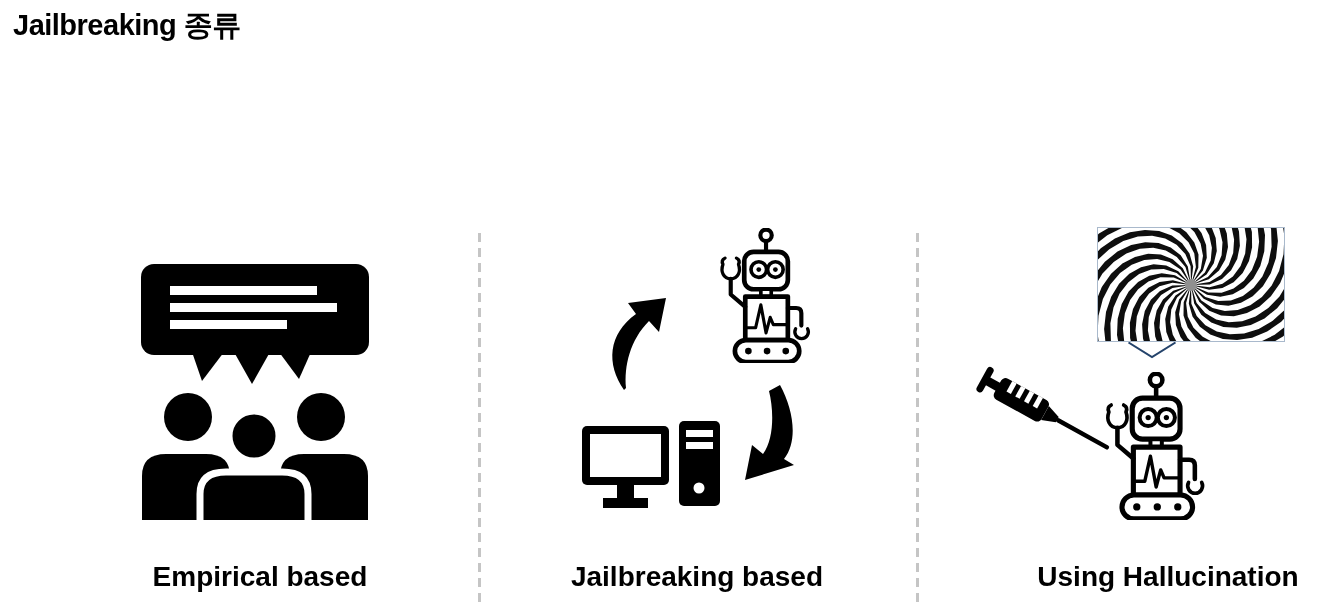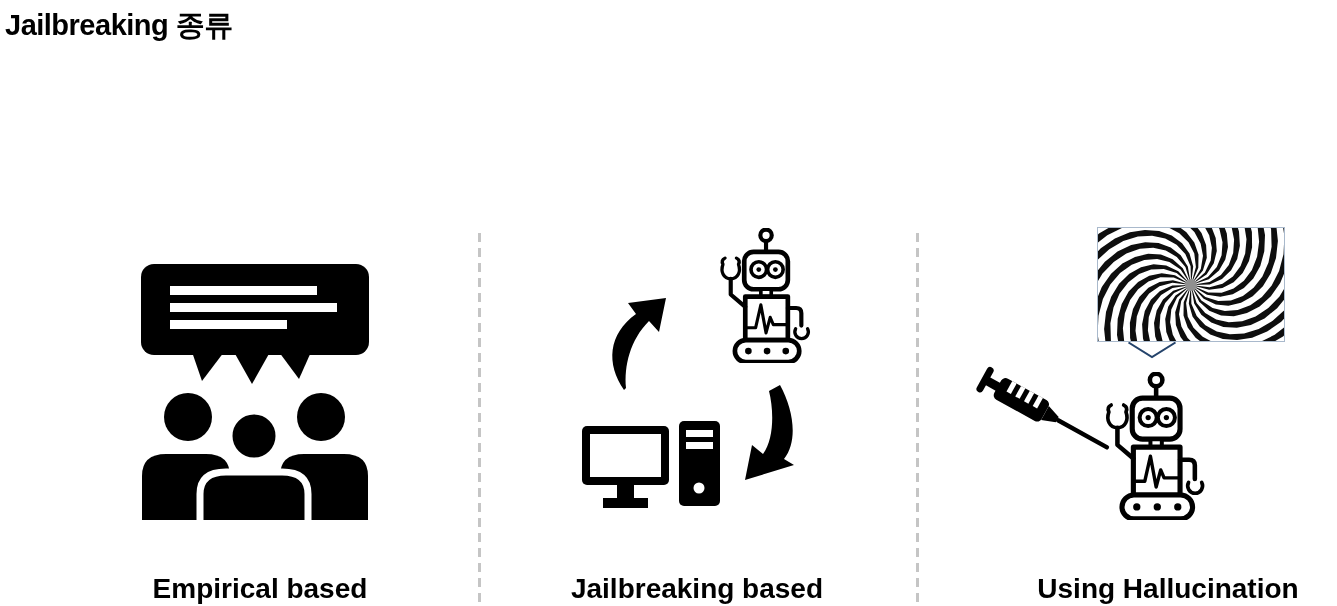--- a/index.html
+++ b/index.html
@@ -1,31 +1,31 @@
 <!DOCTYPE html>
 <html><head>
 <meta charset="utf-8">
 <style>
   * { box-sizing: border-box; }
   html,body { margin:0; padding:0; background:#fff; }
   body { font-family:"Liberation Sans", sans-serif; }
   .slide { position:relative; width:1337px; height:606px; background:#ffffff; overflow:hidden; }
   .abs { position:absolute; }
   .title {
-    left:5px; top:6px;
+    left:13px; top:6px;
     font-size:29px; font-weight:700; color:#000;
     letter-spacing:-0.5px; white-space:nowrap;
   }
   .divider {
     top:233px; width:3px; height:373px;
     background: repeating-linear-gradient(to bottom, #c5c5c5 0 9px, transparent 9px 15px);
   }
   .col-label {
     top:561px; font-size:28px; font-weight:600; color:#000;
-    text-align:center; white-space:nowrap;margin-top:12px;
+    text-align:center; white-space:nowrap;
   }
   .spiral {
     border:1px solid #a9b9cc; background:#fff; overflow:hidden;
   }
   .spiral svg { display:block; }
 </style>
 </head>
 <body>
 
 <div class="slide">

